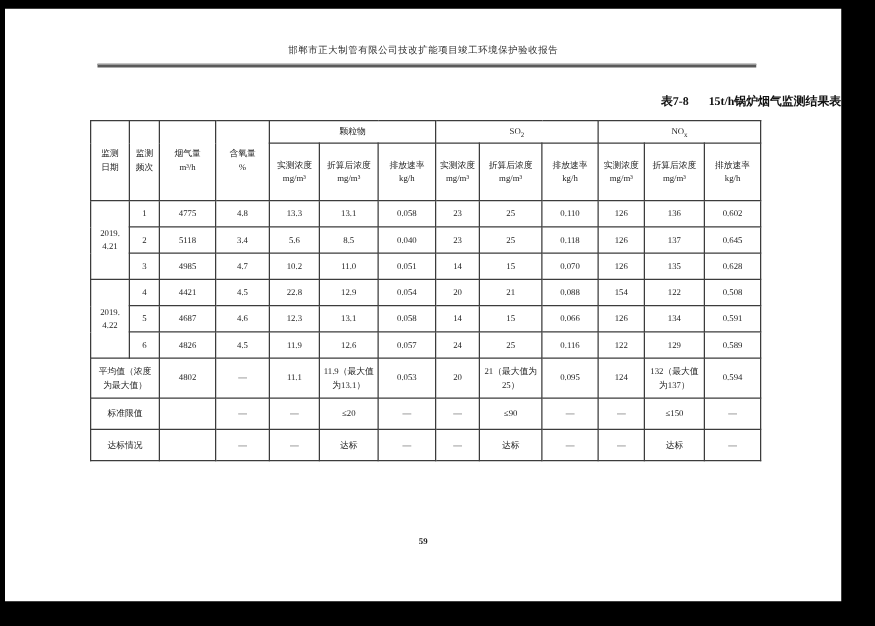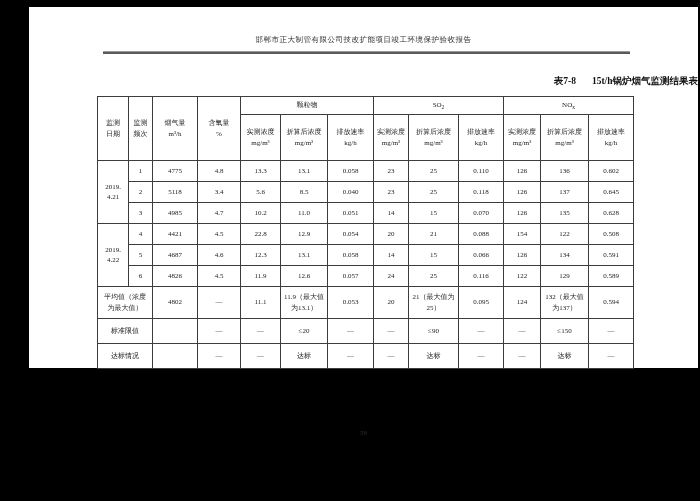--- a/index.html
+++ b/index.html
@@ -2,21 +2,21 @@
 <html><head>
 <meta charset="utf-8">
 <style>
   html,body{margin:0;padding:0}
   body{
     width:700px;height:501px;position:relative;background:#000;
     font-family:"Liberation Serif","DejaVu Serif",serif;color:#1c1c1c;
     -webkit-font-smoothing:antialiased;
   }
   .page{
-    position:absolute;left:29px;top:7px;width:669px;height:361px;
+    position:absolute;left:4px;top:7px;width:669px;height:474px;
     background:#ffffff;
   }
   .running-header{
     position:absolute;top:28px;left:0;width:100%;text-align:center;
     font-size:7.5px;letter-spacing:.5px;color:#2e2e2e;
   }
   .header-rule{
     position:absolute;top:44px;left:74px;width:527px;height:2px;
     background:#5a5a5a;border-top:1px solid #9a9a9a;
   }

